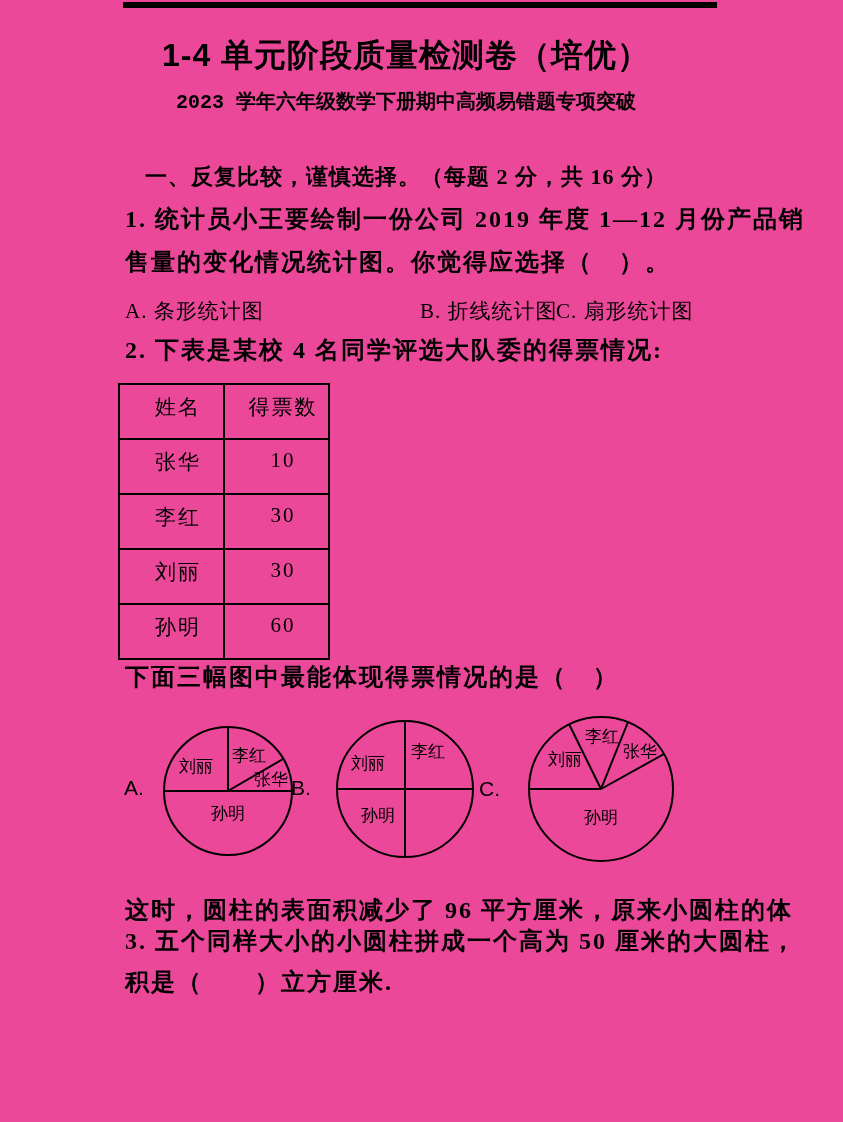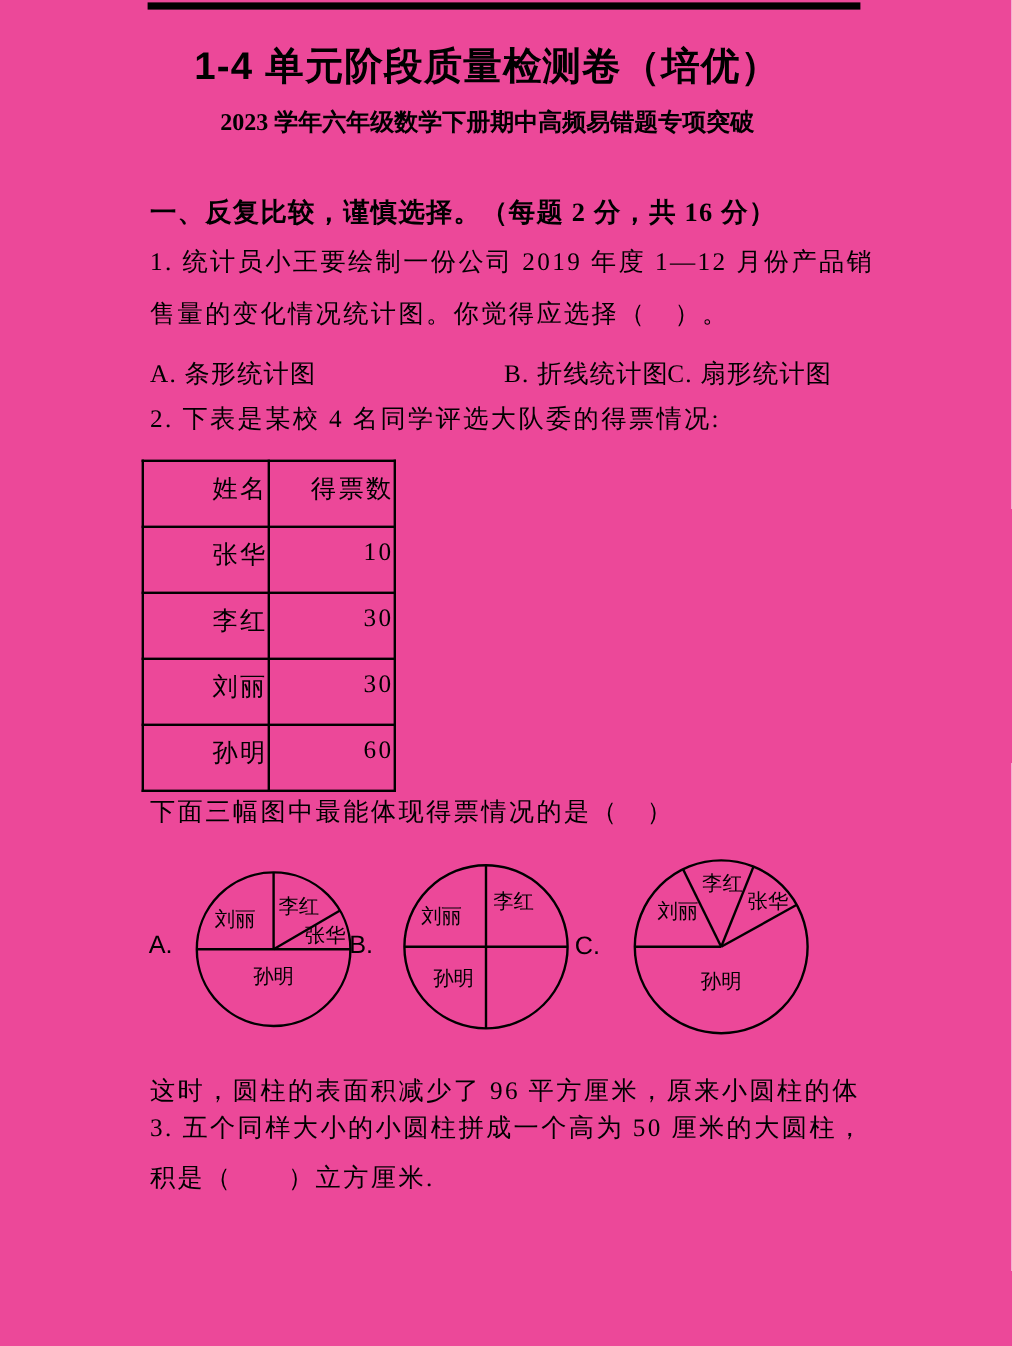--- a/index.html
+++ b/index.html
@@ -25,57 +25,59 @@
     font-family: "Liberation Sans", sans-serif;
     font-weight: bold;
     font-size: 32px;
     letter-spacing: 1px;
     white-space: pre;
   }
   .subtitle {
     position: absolute;
     top: 88px; left: 0; width: 812px;
     text-align: center;
-    font-family: Liberation Serif, serif;
+    font-family: Liberation Mono, monospace;
     font-weight: bold;
     font-size: 20px;
     white-space: pre;
   }
   .line {
     position: absolute;
     left: 125px;
-    font-size: 21px;
+    font-size: 24px;
     letter-spacing: 2px;
     line-height: 1.15;
     white-space: pre;
+    font-weight: bold;
   }
   .section-heading {
     font-weight: bold;
     font-size: 22px;
     letter-spacing: 1px;
+    margin-left: 20px;
   }
   .option {
     position: absolute;
     font-size: 21px;
     letter-spacing: 1px;
     white-space: pre;
   }
   table.vote {
     position: absolute;
     left: 118px; top: 383px;
     border-collapse: collapse;
   }
   table.vote th, table.vote td {
     border: 2px solid #000000;
     width: 105px; height: 55px;
     box-sizing: border-box;
     padding: 8px 0 0 13px;
     font-size: 21px;
     font-weight: normal;
-    text-align: right;
+    text-align: center;
     vertical-align: top;
     letter-spacing: 2px;
   }
   .pies-svg { position: absolute; left: 0; top: 700px; }
   .pies-svg .shape { fill: none; stroke: #000000; stroke-width: 2; }
   .pies-svg text {
     font-family: "Liberation Serif", serif;
     font-size: 17px;
     text-anchor: middle;
     fill: #000000;

